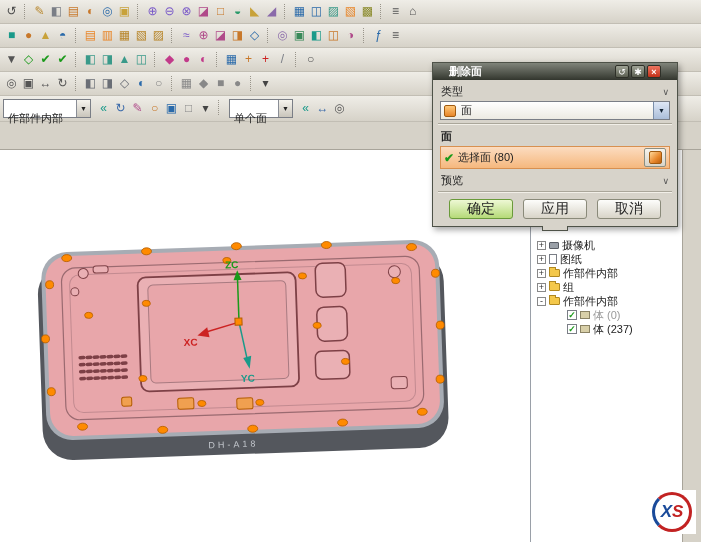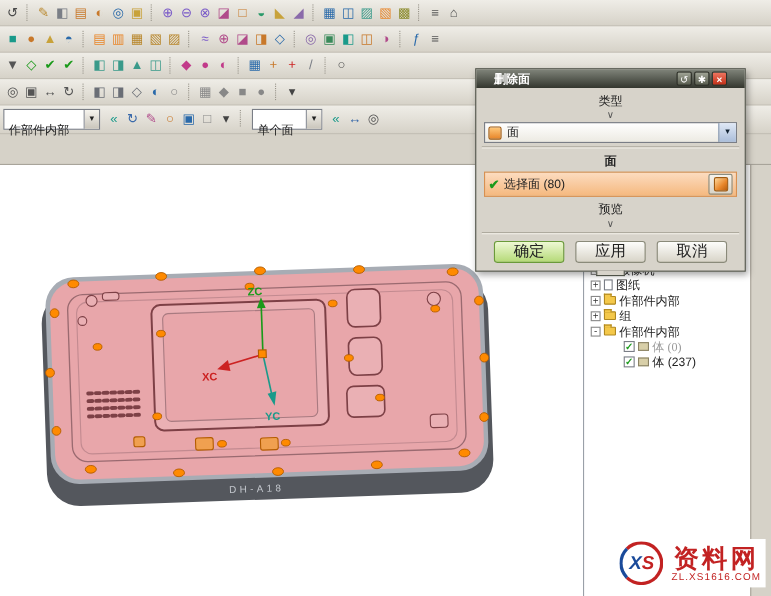--- a/index.html
+++ b/index.html
@@ -29,21 +29,21 @@
     padding-right:12px; font-size:11px; color:#222;}
   
   .viewport{ position:absolute; left:0; top:150px; width:530px; height:392px; background:#fff; z-index:2;}
   
   .tree-panel{ position:absolute; left:530px; top:150px; width:152px; height:392px;
     background:#fff; border-left:1px solid #9aa0a8; z-index:2;}
   .tree{ padding-top:88px;}
   .tree-row{ display:flex; align-items:center; gap:3px; height:14px; padding-left:6px;
     font-size:11px; color:#222; white-space:nowrap;}
   .tree-row.child{ padding-left:24px;}
-  .tree-row.dim .t-label{ color:#9a9a9a;font-family:Liberation Serif, serif;}
+  .tree-row.dim .t-label{ color:#9a9a9a;}
   .expander{ flex:none; width:9px; height:9px; border:1px solid #888; background:#fff;
     font-size:9px; line-height:7px; text-align:center; color:#333;}
   .expander:empty{ visibility:hidden;}
   .t-check{ flex:none; width:10px; height:10px; border:1px solid #7a7e86; background:#fff;
     color:#1a9a1a; font-size:9px; line-height:9px; text-align:center; font-weight:bold;}
   .t-check:empty{ display:none;}
   .t-icon{ flex:none; display:inline-block;}
   .t-icon.folder{ width:11px; height:8px; background:#f4c84a; border:1px solid #b08820; border-radius:1px; position:relative;}
   .t-icon.folder::before{ content:""; position:absolute; top:-3px; left:-1px; width:5px; height:2px;
     background:#f4c84a; border:1px solid #b08820; border-bottom:none;}
@@ -57,21 +57,21 @@
     background:#d7d3ca; border:1px solid #4e5248; box-shadow:2px 3px 6px rgba(0,0,0,.35);}
   .dlg-title{ height:17px; display:flex; align-items:center; padding:0 16px;
     background:linear-gradient(#80847a,#33362e); color:#fff; font-size:11px;}
   .dlg-title .title-text{ flex:1; font-weight:bold;}
   .dlg-tbtns{ display:flex; gap:2px;}
   .dlg-btn{ width:14px; height:13px; font-size:9px; line-height:13px; text-align:center;
     color:#fff; background:linear-gradient(#a0a496,#5a5e50); border:1px solid #2e3028; border-radius:2px;}
   .dlg-btn.close{ background:linear-gradient(#ee7560,#c23018); font-weight:bold;}
   .dlg-body{ padding:2px 0 4px;}
   .sec-head{ display:flex; align-items:center; justify-content:space-between;
-    padding:2px 8px 1px; font-size:11px; color:#222;flex-direction:column;}
+    padding:2px 8px 1px; font-size:11px; color:#222;}
   .sec-head .chev{ font-size:9px; color:#555;}
   .sec-head .bold{ font-weight:bold;}
   .dlg-combo{ display:flex; align-items:center; height:19px; margin:1px 7px 3px;
     background:linear-gradient(#ffffff,#eceae2); border:1px solid #7a7e86; padding-left:3px;}
   .face-swatch{ flex:none; width:12px; height:12px; background:linear-gradient(#ffc87a,#e8862a);
     border:1px solid #a05a10; border-radius:2px;}
   .dlg-combo .combo-val{ flex:1; padding-left:5px;}
   .dlg-combo .combo-dd{ flex:none; width:16px; height:100%; font-size:7px; display:flex;
     align-items:center; justify-content:center; color:#123;
     background:linear-gradient(#dfe8f6,#aabdd9); border-left:1px solid #7a8eaa;}
@@ -411,17 +411,13 @@
     </div>
   </div>
   <div class="dlg-nub"></div>
 </div>
 
 <div class="watermark">
   <div class="wm-circle">
     <span class="wm-x">X</span>
       <span class="wm-s">S</span>
   </div>
-  <div class="wm-col">
-    <div class="wm-name">资料网</div>
-    <div class="wm-url">ZL.XS1616.COM</div>
-  </div>
 </div>
 
 </body></html>

